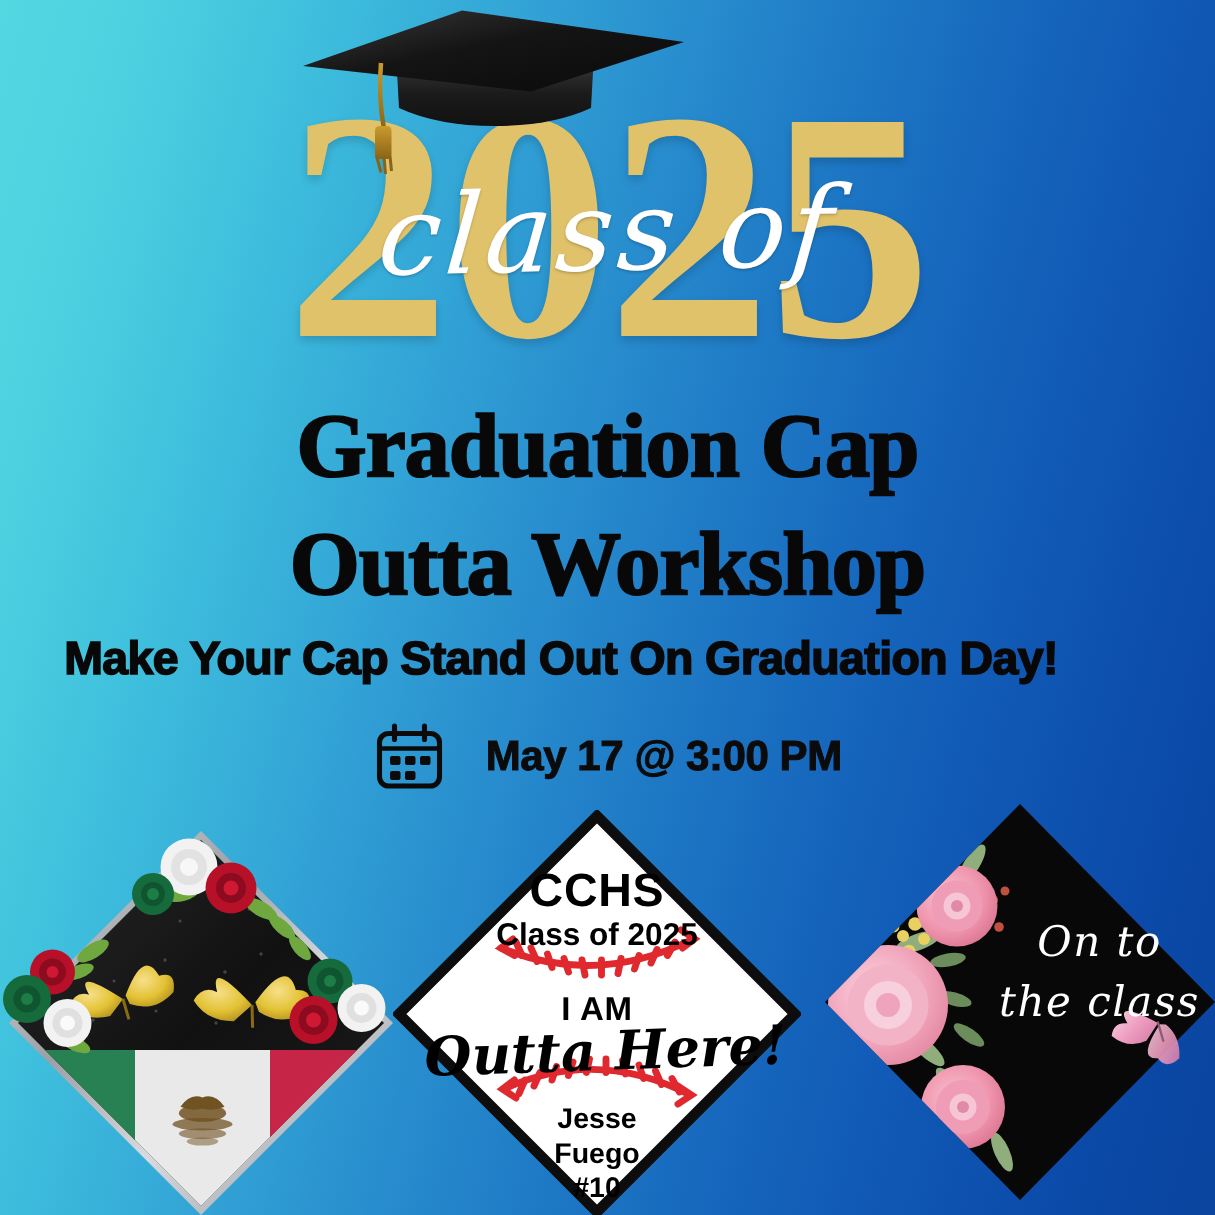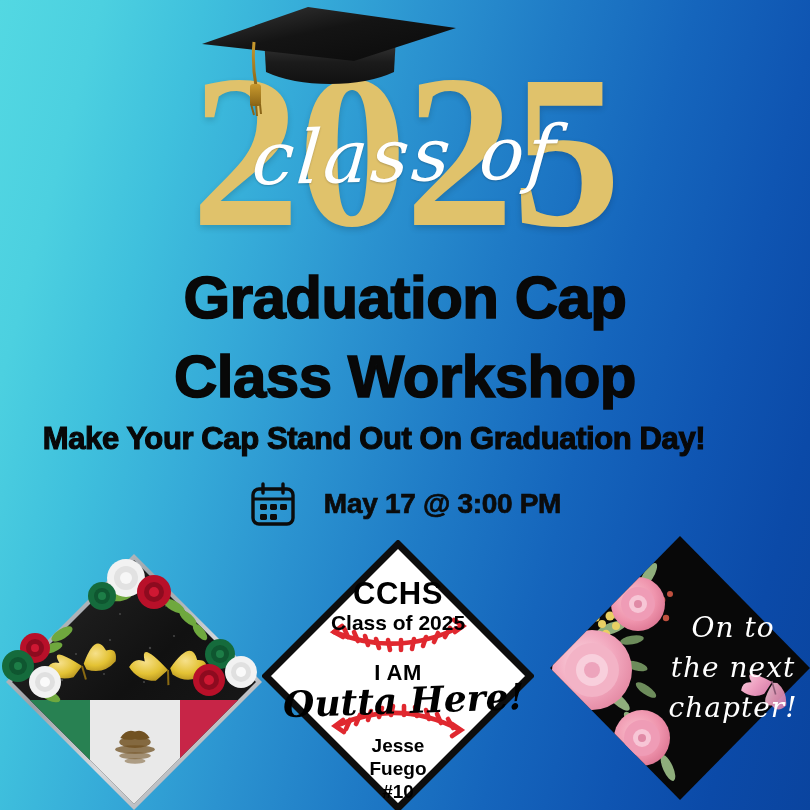--- a/index.html
+++ b/index.html
@@ -81,21 +81,21 @@
   
   .headline {
     position: absolute;
     top: 258px;
     left: 0;
     width: 810px;
     text-align: center;
     z-index: 2;
   }
   .headline .line {
-    font-family: Liberation Sans, sans-serif;
+    font-family: Liberation Serif, serif;
     font-weight: 700;
     font-size: 60px;
     line-height: 1.32;
     color: #080808;
     letter-spacing: -0.5px;
     -webkit-text-stroke: 1.6px #080808;
   }
 
   
   .subtitle {
@@ -205,21 +205,21 @@
   <div class="year-wrap">
     <span class="year">2025</span>
   </div>
 
   <div class="class-of">
     <span>class of</span>
   </div>
 
   <div class="headline">
     <div class="line">Graduation Cap</div>
-    <div class="line">Class Workshop</div>
+    <div class="line">Outta Workshop</div>
   </div>
 
   <div class="subtitle">Make Your Cap Stand Out On Graduation Day!</div>
 
   <div class="date-row">
     <svg class="cal-icon" width="48" height="48" viewBox="0 0 48 48" xmlns="http://www.w3.org/2000/svg">
       <rect x="4" y="9" width="40" height="35" rx="6" ry="6" fill="none" stroke="#0b0b0b" stroke-width="3.4"></rect>
       <path d="M14 4 L14 13" stroke="#0b0b0b" stroke-width="3.4" stroke-linecap="round"></path>
       <path d="M34 4 L34 13" stroke="#0b0b0b" stroke-width="3.4" stroke-linecap="round"></path>
       <path d="M4 19 L44 19" stroke="#0b0b0b" stroke-width="3"></path>
@@ -492,20 +492,19 @@
 
       <g transform="translate(232,154) rotate(-12)">
         <path d="M0,0 q-26,-22 -20,-4 q-9,-3 -12,6 q9,11 22,8 Z" fill="url(#bflyR)"></path>
         <path d="M1,1 q-20,20 -6,22 q4,9 14,3 q4,-14 -4,-24 Z" fill="url(#bflyR)" opacity="0.9"></path>
         <path d="M0,-1 l1,14" stroke="#8e5c78" stroke-width="1.6"></path>
       </g>
 
       <foreignObject x="126" y="80" width="134" height="130">
         <div xmlns="http://www.w3.org/1999/xhtml" class="rc-script">
           <div>On to</div>
-          <div>the next</div>
-          <div>chapter!</div>
+          <div>the class</div>
         </div>
       </foreignObject>
     </svg>
 
   </div>
 </div>
 
 </body></html>

